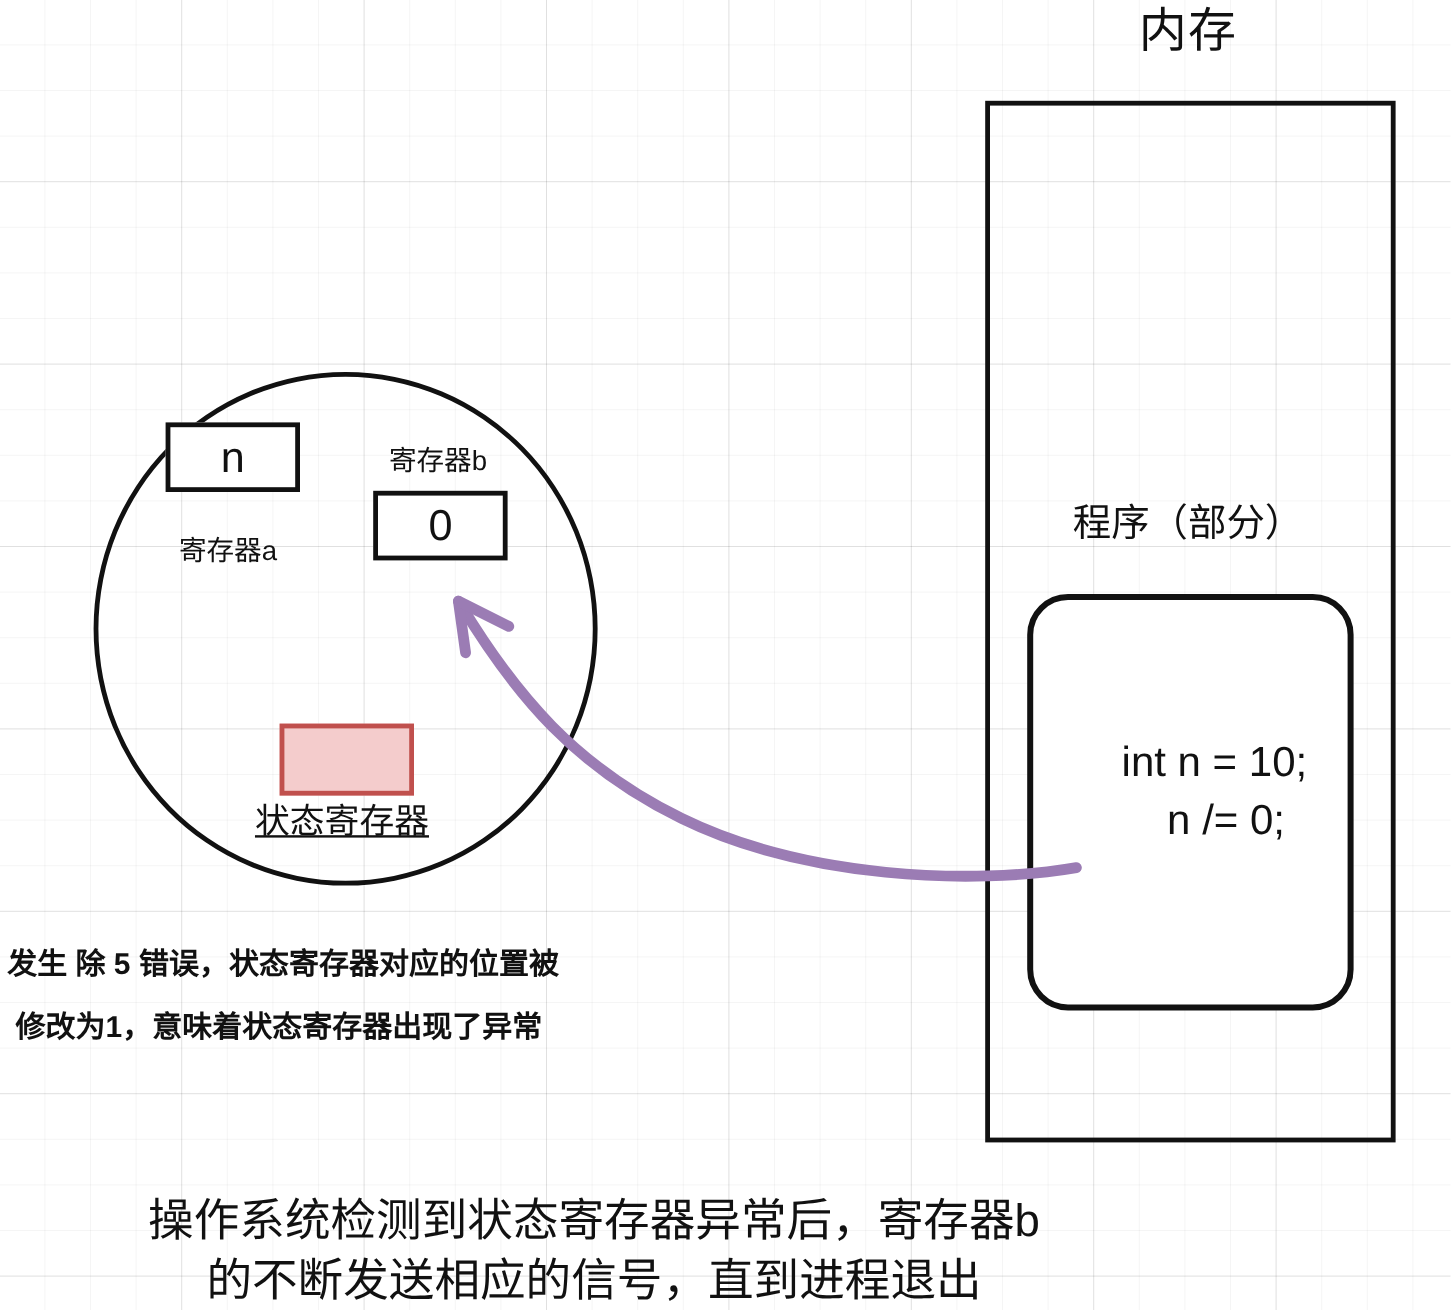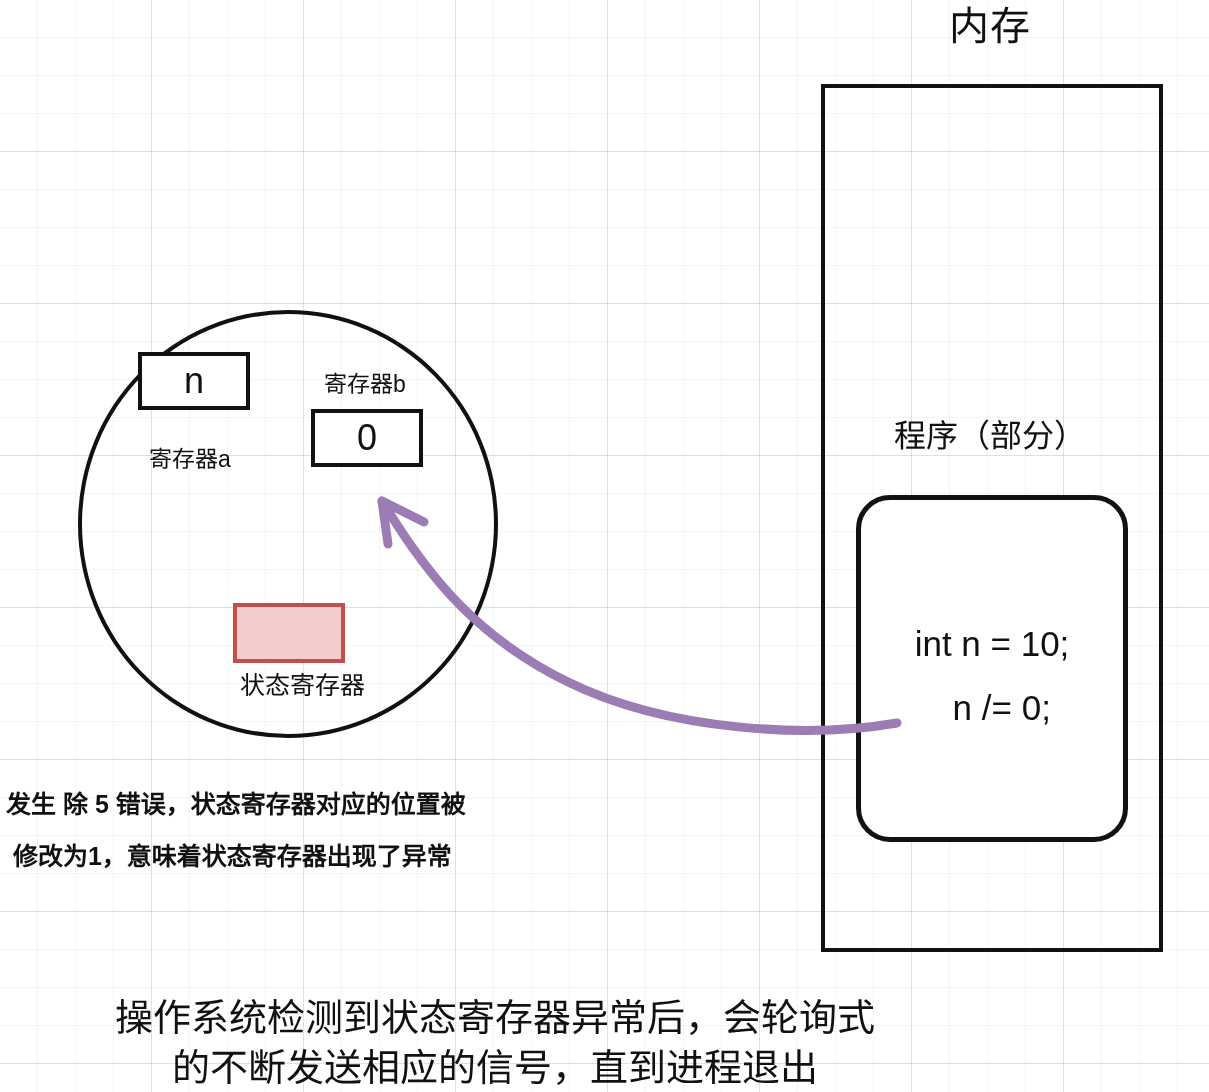--- a/index.html
+++ b/index.html
@@ -75,22 +75,23 @@
     border: 5px solid #111111;
     border-radius: 34px;
     background: #ffffff;
     box-sizing: content-box;
   }
   #code-text {
     left: 856px; top: 612px;
     width: 272px;
     text-align: center;
     font-size: 35px;
-    line-height: 64px;
-    white-space: pre;
+    line-height: 48px;
+    white-space: pre;
+    padding-left: 20px;
   }
 
   
   #cpu-circle {
     left: 78px; top: 310px;
     width: 412px;
     height: 420px;
     border: 4px solid #111111;
     border-radius: 50%;
     background: transparent;
@@ -124,22 +125,22 @@
   
   #status-reg-box {
     left: 233px; top: 603px;
     width: 104px; height: 52px;
     border: 4px solid #c0504d;
     background: #f4cccc;
     box-sizing: content-box;
   }
   #status-reg-label {
     left: 205px; top: 670px;
-    width: 160px; text-align: right;
-    font-size: 25px; line-height: 30px;
+    width: 160px; text-align: center;
+    font-size: 29px; line-height: 30px; text-decoration: underline;
   }
 
   
   #arrow-svg { left: 340px; top: 470px; width: 600px; height: 290px; }
   #arrow-caption {
     left: 512px; top: 578px;
     width: 286px;
     text-align: center;
     font-size: 22px;
     line-height: 44px;
@@ -197,16 +198,16 @@
   <svg class="abs" id="arrow-svg" viewBox="0 0 600 290">
     <path d="M 557 253 C 470 268, 330 262, 228 212 C 140 169, 90 110, 44 34" fill="none" stroke="#9b7cb4" stroke-width="9" stroke-linecap="round" stroke-linejoin="round"></path>
     <path d="M 42 31 L 48 74" fill="none" stroke="#9b7cb4" stroke-width="9" stroke-linecap="round"></path>
     <path d="M 42 31 L 84 52" fill="none" stroke="#9b7cb4" stroke-width="9" stroke-linecap="round"></path>
   </svg>
 
 
   <div class="abs nosel" id="error-note">发生 除 5 错误，状态寄存器对应的位置被
  修改为1，意味着状态寄存器出现了异常</div>
 
-  <div class="abs nosel" id="bottom-caption">操作系统检测到状态寄存器异常后，会轮询式
+  <div class="abs nosel" id="bottom-caption">操作系统检测到状态寄存器异常后，寄存器b
 的不断发送相应的信号，直到进程退出</div>
 
 </div>
 
 </body></html>

